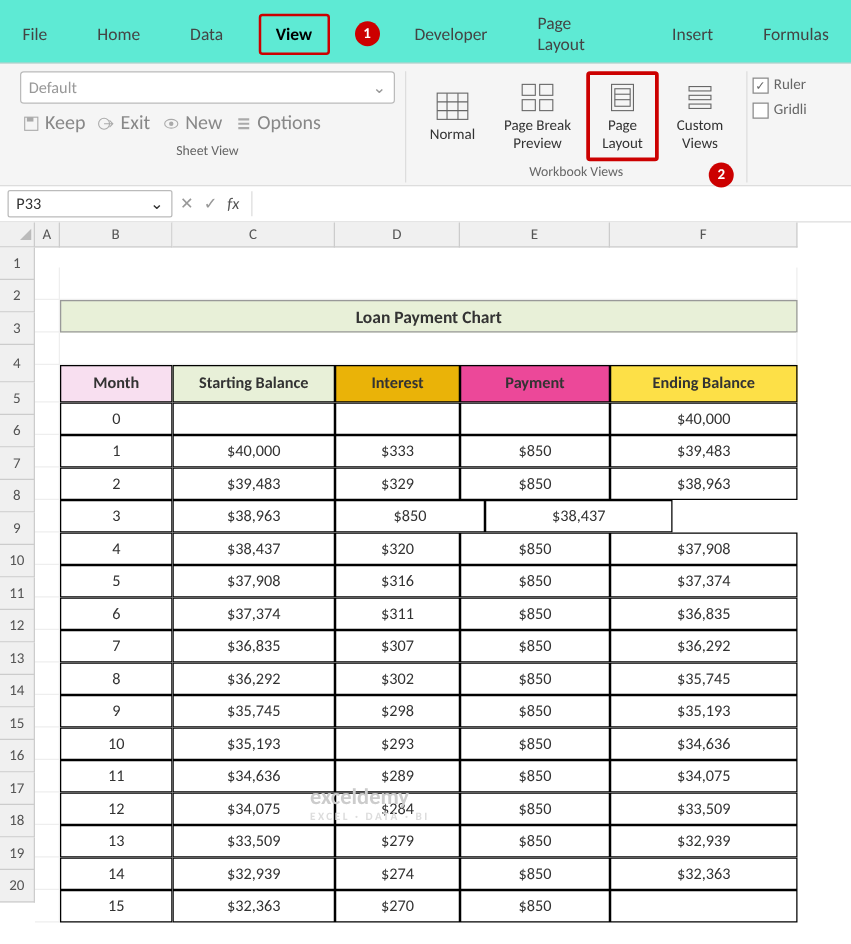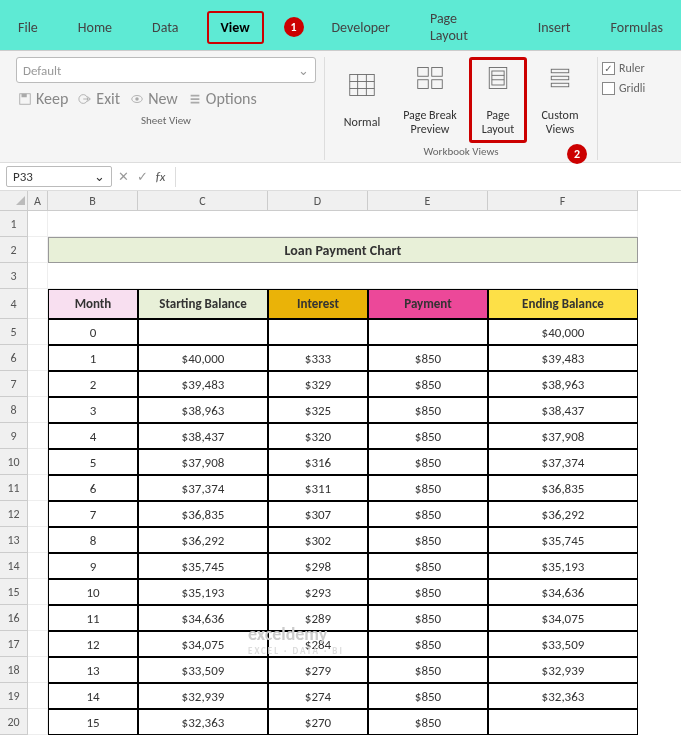--- a/index.html
+++ b/index.html
@@ -15,44 +15,44 @@
 .ribbon { display: flex; background: #f5f5f5; border-bottom: 1px solid #ddd; padding: 6px 8px 2px 8px; position: relative; }
 .group { display: flex; flex-direction: column; align-items: center; border-right: 1px solid #ddd; padding: 0 8px; }
 .group-body { display: flex; align-items: center; gap: 4px; }
 .group-label { font-size: 11px; color: #666; padding: 2px 0; }
 .sheet-view-col { display: flex; flex-direction: column; gap: 2px; }
 .combo { display: flex; align-items: center; background: #fff; border: 1px solid #bbb; border-radius: 3px; width: 300px; height: 26px; padding: 0 6px; color: #999; justify-content: space-between; }
 .small-btns { display: flex; gap: 10px; padding: 4px 2px; }
 .small-btn { display: flex; align-items: center; gap: 4px; color: #888; font-size: 16px; cursor: pointer; }
 .small-btn svg { width: 14px; height: 14px; }
 
-.view-btn { display: flex; flex-direction: column; align-items: center; justify-content: flex-start; padding: 4px 4px; cursor: pointer; width: 58px; text-align: center; font-size: 12px; color: #333; gap: 16px; }
+.view-btn { display: flex; flex-direction: column; align-items: center; justify-content: flex-start; padding: 4px 4px; cursor: pointer; width: 58px; text-align: center; font-size: 12px; color: #333; gap: 2px; }
 .view-btn svg { width: 28px; height: 28px; }
 .view-btn.framed { border: 3px solid #c00; border-radius: 3px; }
 .check-col { display: flex; flex-direction: column; gap: 6px; padding: 4px; font-size: 12px; color: #666; }
 .chk { display: flex; align-items: center; gap: 4px; }
 .chk-box { width: 13px; height: 13px; border: 1px solid #888; background: #fff; display: inline-flex; align-items: center; justify-content: center; font-size: 10px; color: #666; }
 
 .callout2 { position: absolute; right: 94px; bottom: -2px; width: 20px; height: 20px; background: #c00; color: #fff; border-radius: 50%; font-size: 12px; font-weight: bold; display: flex; align-items: center; justify-content: center; }
 
 
 .fbar { display: flex; align-items: center; border-bottom: 1px solid #ddd; padding: 3px 6px; gap: 6px; background: #fff; }
-.namebox { display: flex; align-items: center; border: 1px solid #bbb; border-radius: 2px; padding: 2px 6px; width: 106px; justify-content: space-between; font-size: 13px; }
+.namebox { display: flex; align-items: center; border: 1px solid #bbb; border-radius: 2px; padding: 2px 6px; width: 132px; justify-content: space-between; font-size: 13px; }
 .fbar-icons { display: flex; align-items: center; gap: 8px; color: #999; }
 .fbar-icons span { font-size: 13px; }
 .fx { font-style: italic; color: #555; }
 
 
 .grid { display: flex; }
 .corner { width: 28px; height: 20px; background: #f0f0f0; border-right: 1px solid #ccc; border-bottom: 1px solid #ccc; display:flex; align-items:center; justify-content:flex-end; }
 .corner::after{content:""; border-style:solid; border-width:0 0 9px 9px; border-color:transparent transparent #bbb transparent; margin:2px;}
 .ch { background: #f0f0f0; border-right: 1px solid #ccc; border-bottom: 1px solid #ccc; text-align: center; font-size: 12px; color: #555; height: 20px; line-height: 20px; }
 .row-headers { display: flex; flex-direction: column; }
 .rh { width: 28px; height: 26px; background: #f0f0f0; border-right: 1px solid #ccc; border-bottom: 1px solid #ccc; text-align: center; font-size: 12px; color: #555; line-height: 26px; }
-.cells { position: relative; width: 653px; }
+.cells { position: relative; width: 653px; margin-top: 16px; }
 
 .colA { width: 20px; } .colB { width: 90px; } .colC { width: 130px; } .colD { width: 100px; } .colE { width: 120px; } .colF { width: 150px; }
 
 .row { display: flex; height: 26px; }
 .cell { border-right: 1px solid #eee; border-bottom: 1px solid #eee; }
 
 
 .title-cell { background: #e8f0d8; border: 1px solid #999; text-align: center; font-weight: 600; font-size: 14px; line-height: 26px; color: #333; }
 
 
@@ -275,21 +275,20 @@
           <div class="dc colB">2</div>
           <div class="dc colC">$39,483</div>
           <div class="dc colD">$329</div>
           <div class="dc colE">$850</div>
           <div class="dc colF">$38,963</div>
         </div>
         <div class="row">
           <div class="cell colA"></div>
           <div class="dc colB">3</div>
           <div class="dc colC">$38,963</div>
-          <div class="dc colD">$325</div>
           <div class="dc colE">$850</div>
           <div class="dc colF">$38,437</div>
         </div>
         <div class="row">
           <div class="cell colA"></div>
           <div class="dc colB">4</div>
           <div class="dc colC">$38,437</div>
           <div class="dc colD">$320</div>
           <div class="dc colE">$850</div>
           <div class="dc colF">$37,908</div>

